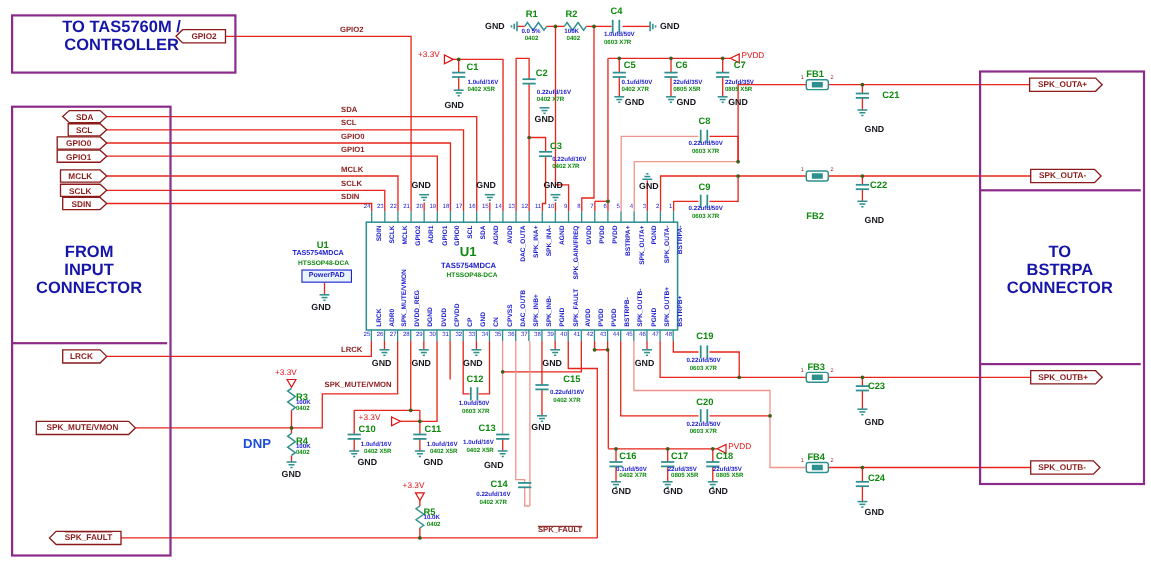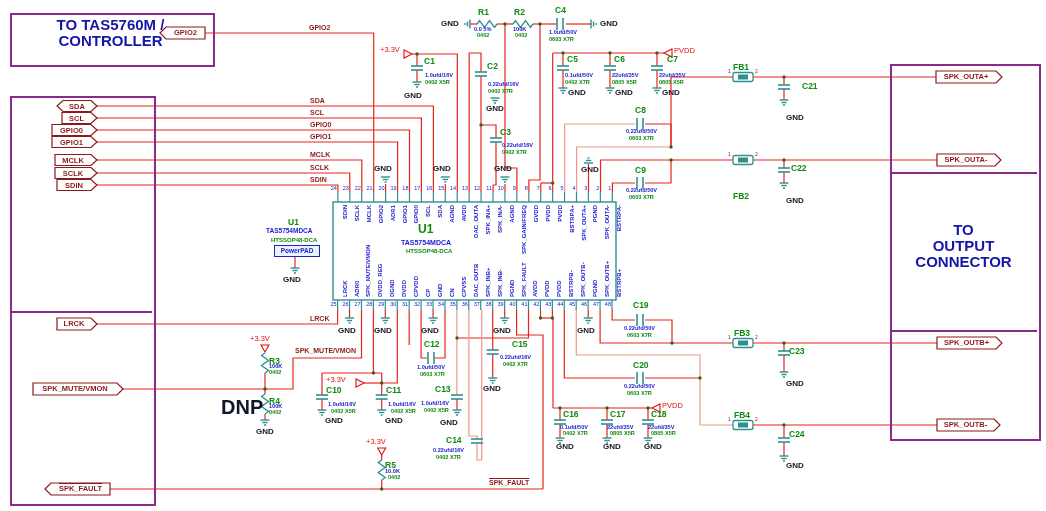--- a/index.html
+++ b/index.html
@@ -6,21 +6,21 @@
   #canvas{position:relative;width:1046px;height:511px;background:#fff;overflow:hidden;
           font-family:"Liberation Sans",sans-serif;}
   #schem{position:absolute;left:0;top:0;}
   .lbl{position:absolute;white-space:nowrap;line-height:1;}
   .ref{color:#0f8a0f;font-weight:bold;font-size:8.5px;}
   .val{color:#2020d0;font-weight:bold;font-size:5.6px;}
   .pkg{color:#0f8a0f;font-weight:bold;font-size:5.6px;}
   .gnd{color:#14141c;font-weight:bold;font-size:8px;}
   .net{color:#8b1a1a;font-weight:bold;font-size:7px;}
   .pwr{color:#e01010;font-weight:normal;font-size:7.5px;}
-  .dnp{color:#0f172a;font-weight:bold;font-size:20px;}
+  .dnp{color:#1d4ed8;font-weight:bold;font-size:12px;}
   .fbn{color:#8b1a1a;font-size:5px;}
   .pinnum{color:#2020d0;font-size:5.5px;width:10px;text-align:right;}
   .pinname{color:#2020d0;font-weight:bold;font-size:6px;width:70px;height:8px;
            transform-origin:100% 0;transform:rotate(-90deg);}
   .pn-top{text-align:right;}
   .pn-bot{text-align:left;}
   .flaglbl{color:#8b1a1a;font-weight:bold;font-size:7.5px;text-align:center;}
   .ovl{text-decoration:overline;}
   .pbox{position:absolute;border:2px solid #8a2b8a;background:transparent;}
   .pdiv{position:absolute;background:#8a2b8a;height:2px;}
@@ -386,26 +386,29 @@
       <polygon points="937,337 996,337 1002,343 996,349 937,349" fill="#fff" stroke="#8b1a1a" stroke-width="1.2"></polygon>
       <polygon points="937,419 994,419 1000,425 994,431 937,431" fill="#fff" stroke="#8b1a1a" stroke-width="1.2"></polygon>
     </svg>
 
   <div class="pbox" style="left:10px;top:13px;width:201px;height:50px;"></div>
   <div class="boxtitle" style="left:12px;top:17px;width:197px;"><span>TO TAS5760M /</span><br>
        <span>CONTROLLER</span></div>
 
   <div class="pbox" style="left:10px;top:96px;width:142px;height:406px;"></div>
   <div class="pdiv" style="left:10px;top:311px;width:142px;"></div>
+  <div class="boxtitle" style="left:10px;top:222px;width:142px;"><span>FROM</span><br>
+       <span>INPUT</span><br>
+       <span>CONNECTOR</span></div>
 
   <div class="pbox" style="left:890px;top:64px;width:147px;height:373px;"></div>
   <div class="pdiv" style="left:890px;top:172px;width:147px;"></div>
   <div class="pdiv" style="left:890px;top:330px;width:147px;"></div>
   <div class="boxtitle" style="left:890px;top:222px;width:147px;"><span>TO</span><br>
-       <span>OUTPUT</span><br>
+       <span>BSTRPA</span><br>
        <span>CONNECTOR</span></div>
 
   <div class="lbl icref" style="left:418px;top:223px;">U1</div>
   <div class="lbl icpart" style="left:401px;top:239px;">TAS5754MDCA</div>
   <div class="lbl icpkg" style="left:406px;top:248px;">HTSSOP48-DCA</div>
 
   <div class="lbl ref" style="left:288px;top:218px;">U1</div>
   <div class="lbl icpart" style="left:266px;top:228px;font-size:6.5px;">TAS5754MDCA</div>
   <div class="lbl icpkg" style="left:271px;top:237px;">HTSSOP48-DCA</div>
   <div class="ppad" style="left:274px;top:245px;width:44px;height:10px;">PowerPAD</div>

